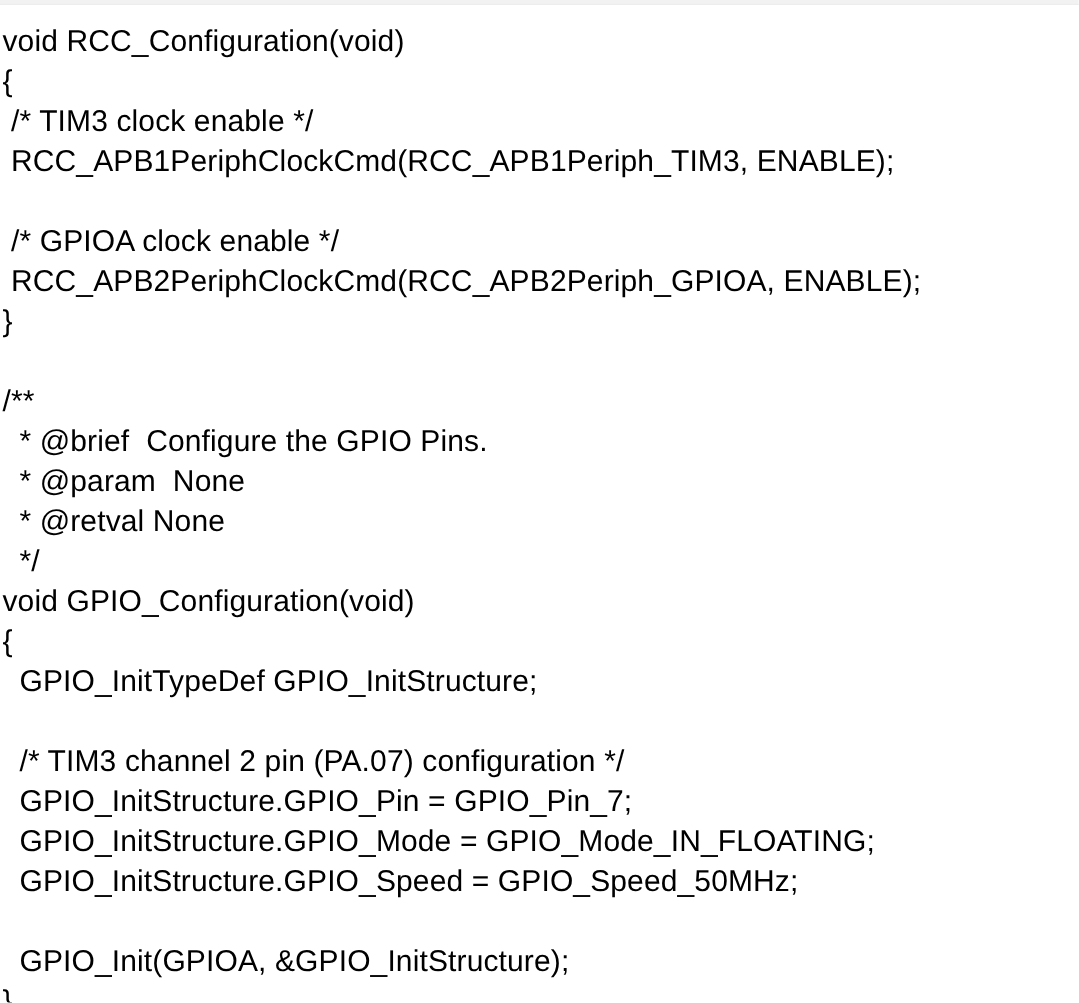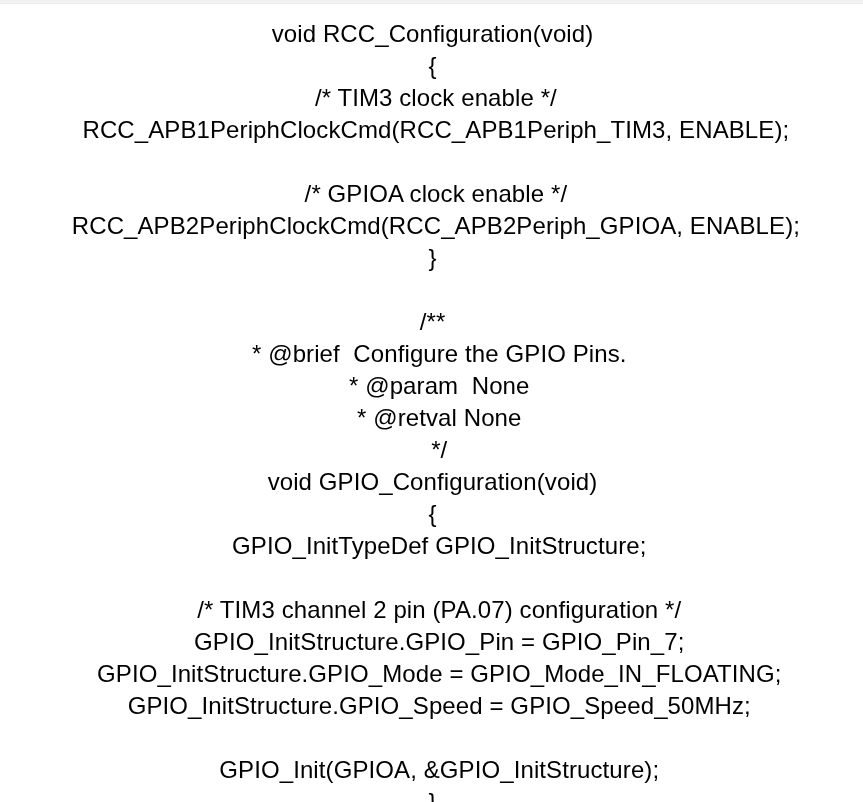--- a/index.html
+++ b/index.html
@@ -41,21 +41,20 @@
   }
   .code-line {
     display: block;
     height: 32px;
     line-height: 32px;
     font-size: 24px;
     color: #000000;
     white-space: pre;
     letter-spacing: 0.1px;
     font-family: "Liberation Sans", sans-serif;
-    text-align: center;
   }
   .code-line.blank {
     height: 32px;
   }
 </style>
 </head>
 <body>
 
 <div id="page" style="background: rgb(255, 255, 255);">
 

